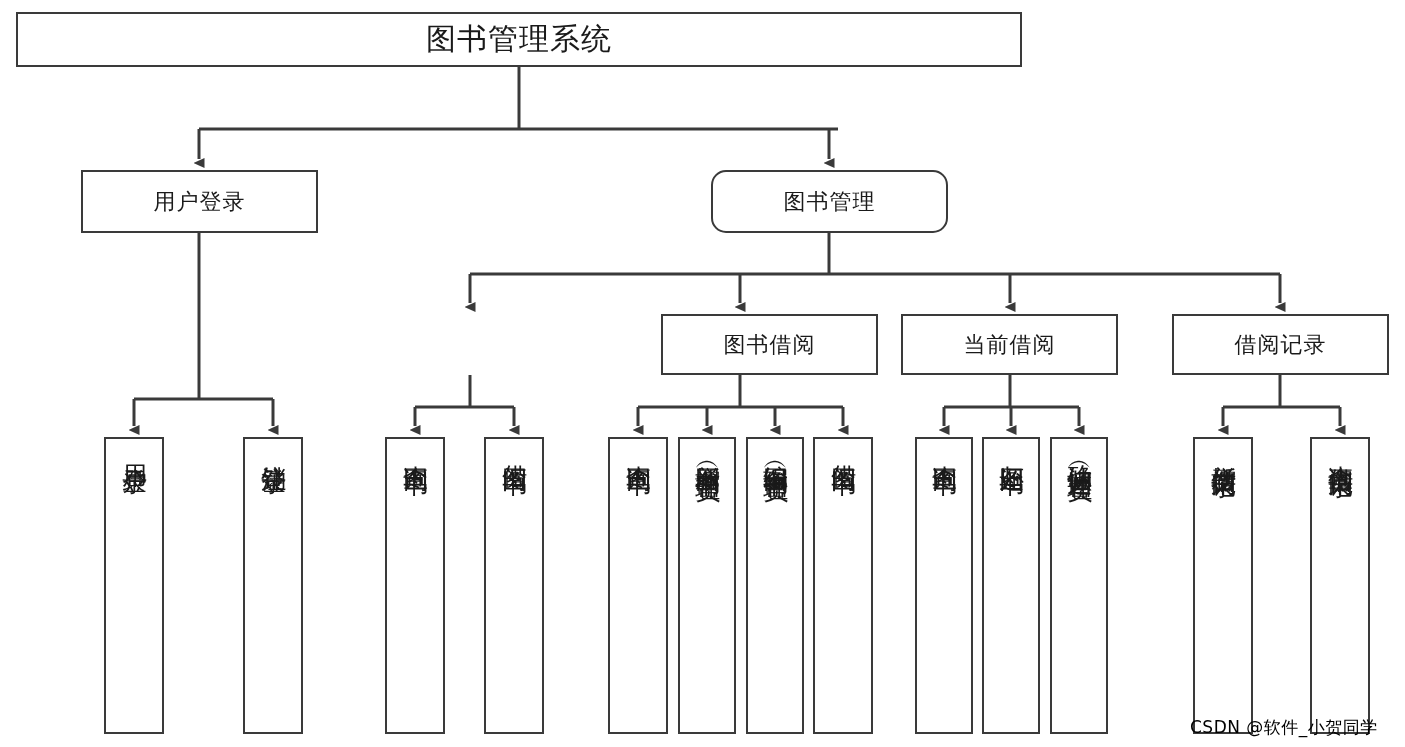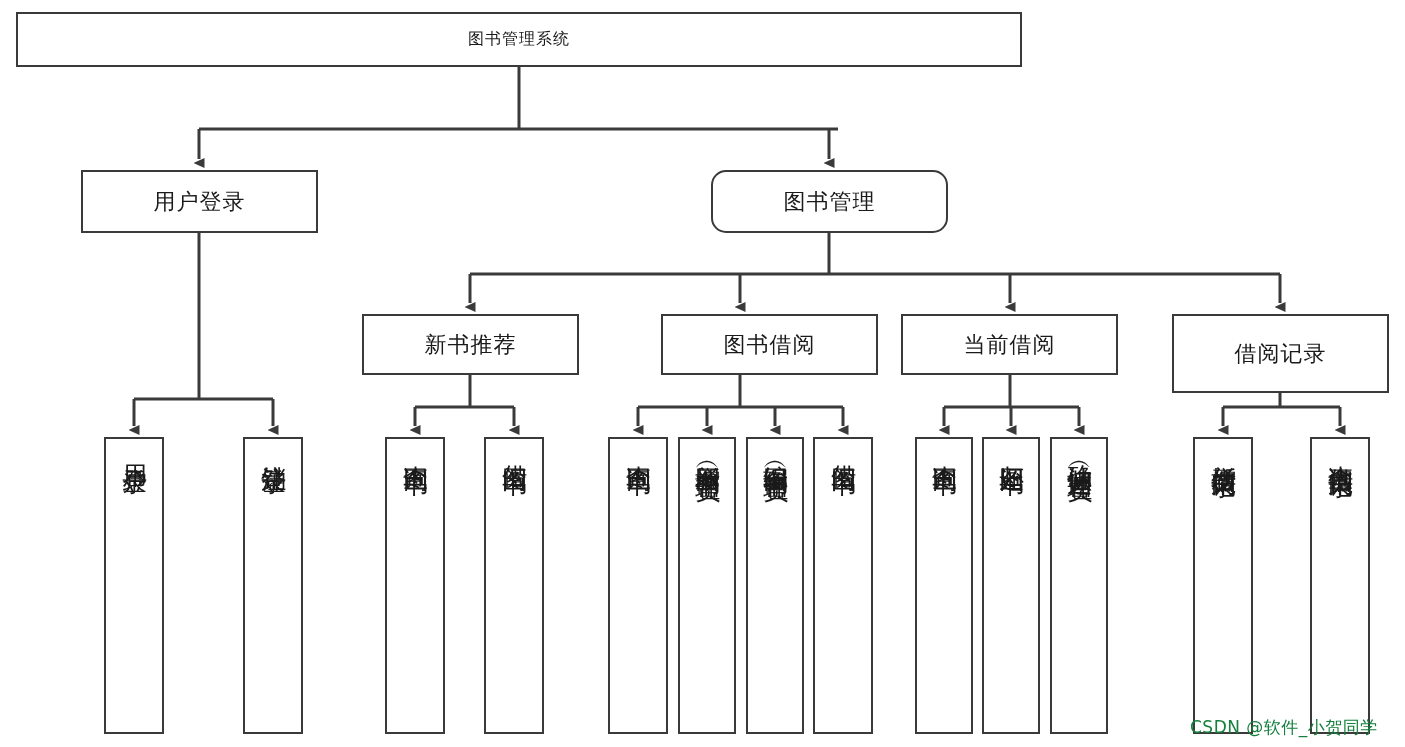--- a/index.html
+++ b/index.html
@@ -48,26 +48,26 @@
   .node.vert .vtext {
     writing-mode: vertical-rl;
     text-orientation: upright;
     font-size: 25px;
     line-height: 1.05;
     letter-spacing: 2px;
     white-space: nowrap;
     text-align: left;
   }
   .node.lvl1 {
-    font-size: 16px;
+    font-size: 30px;
   }
   .watermark {
     position: absolute;
     font-size: 17px;
-    color: #15803d;
+    color: #000000;
     white-space: nowrap;
     letter-spacing: 0.5px;
   }
 </style>
 </head>
 <body>
 
 <div id="canvas">
 
   <svg id="edges" viewBox="0 0 1405 747" xmlns="http://www.w3.org/2000/svg">
@@ -124,30 +124,27 @@
     <span>图书管理系统</span>
   </div>
 
   <div class="node horiz" style="left: 81px; top: 170px; width: 237px; height: 63px;">
     <span>用户登录</span>
   </div>
   <div class="node horiz" style="left: 711px; top: 170px; width: 237px; height: 63px; border-radius: 15px;">
     <span>图书管理</span>
   </div>
 
-  <div class="node horiz" style="left: 362px; top: 314px; width: 217px; height: 61px;">
-    <span>新书推荐</span>
-  </div>
   <div class="node horiz" style="left: 661px; top: 314px; width: 217px; height: 61px;">
     <span>图书借阅</span>
   </div>
   <div class="node horiz" style="left: 901px; top: 314px; width: 217px; height: 61px;">
     <span>当前借阅</span>
   </div>
-  <div class="node horiz" style="left: 1172px; top: 314px; width: 217px; height: 79px;">
+  <div class="node horiz" style="left: 1172px; top: 314px; width: 217px; height: 61px;">
     <span>借阅记录</span>
   </div>
 
   <div class="node vert" style="left: 104px; top: 437px; width: 60px; height: 297px;">
     <span class="vtext">用户登录</span>
   </div>
   <div class="node vert" style="left: 243px; top: 437px; width: 60px; height: 297px;">
     <span class="vtext">注销登录</span>
   </div>
   <div class="node vert" style="left: 385px; top: 437px; width: 60px; height: 297px;">

